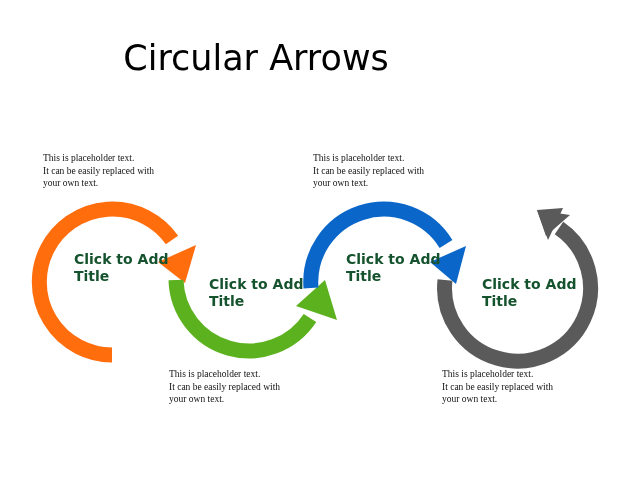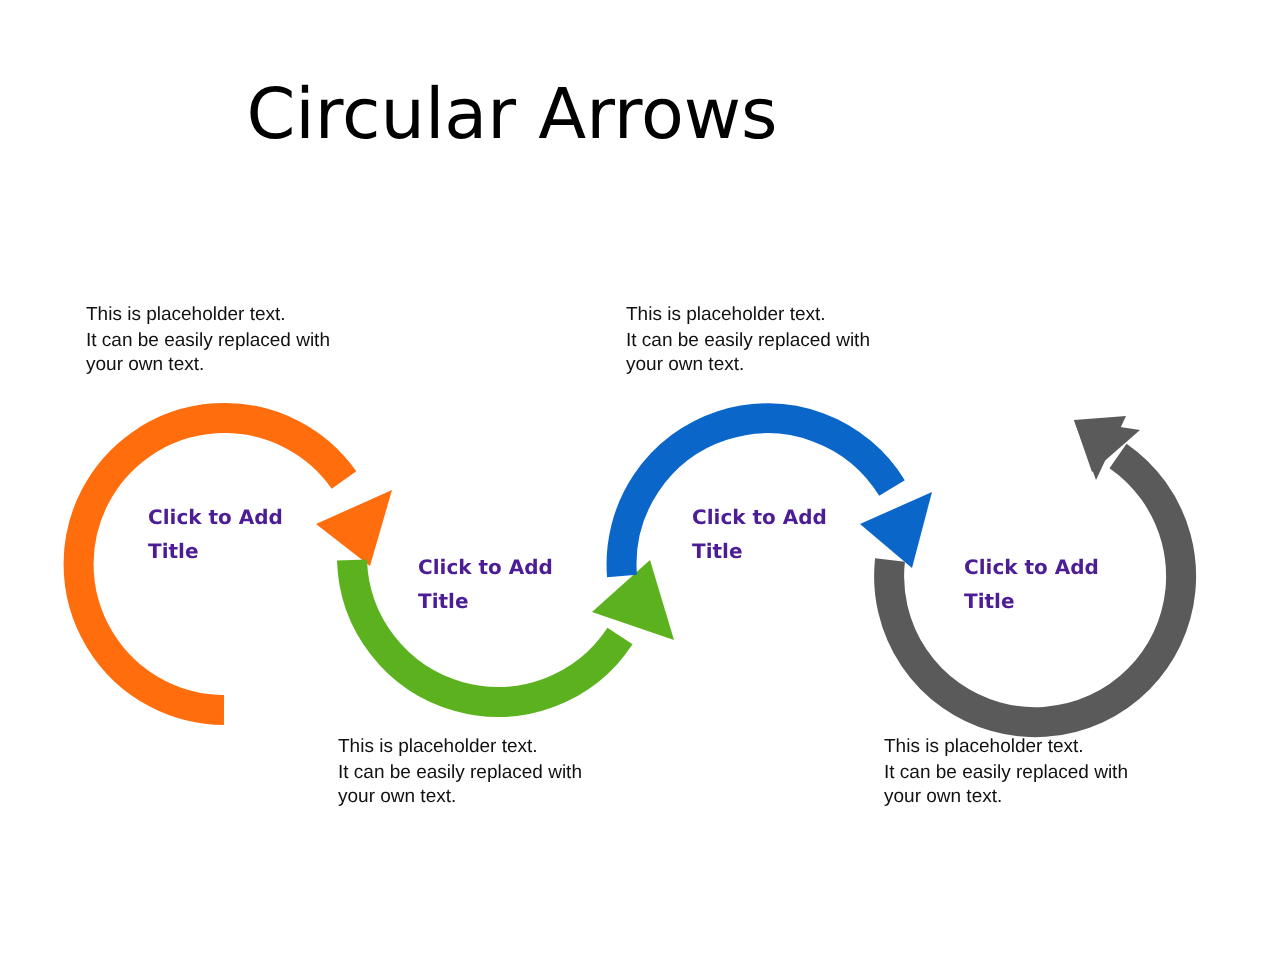--- a/index.html
+++ b/index.html
@@ -1,20 +1,20 @@
 <!DOCTYPE html>
 <html><head>
 <meta charset="utf-8">
 <style>
   html, body { margin:0; padding:0; background:#ffffff; }
   body { width:640px; height:480px; position:relative; overflow:hidden; font-family:"Liberation Sans", sans-serif; }
   .title { position:absolute; left:0; top:38px; width:512px; text-align:center; font-size:35px; color:#000; font-family:"DejaVu Sans", sans-serif; font-weight:normal; letter-spacing:0px; }
-  .ph { position:absolute; font-size:9.5px; line-height:12.5px; color:#111; font-family:Liberation Sans, sans-serif; white-space:nowrap; }
+  .ph { position:absolute; font-size:9.5px; line-height:12.5px; color:#111; font-family:Liberation Serif, serif; white-space:nowrap; }
   .ph div { display:block; }
-  .stitle { position:absolute; font-size:10px; line-height:17px; font-weight:bold; color:#4c1d95; font-family:"DejaVu Sans", sans-serif; white-space:nowrap; }
+  .stitle { position:absolute; font-size:14px; line-height:17px; font-weight:bold; color:#14532d; font-family:"DejaVu Sans", sans-serif; white-space:nowrap; }
   svg.diagram { position:absolute; left:0; top:0; }
 </style>
 </head>
 <body>
 
 <div class="title">Circular Arrows</div>
 
 <svg class="diagram" width="640" height="480" viewBox="0 0 640 480">
 
   <g>

